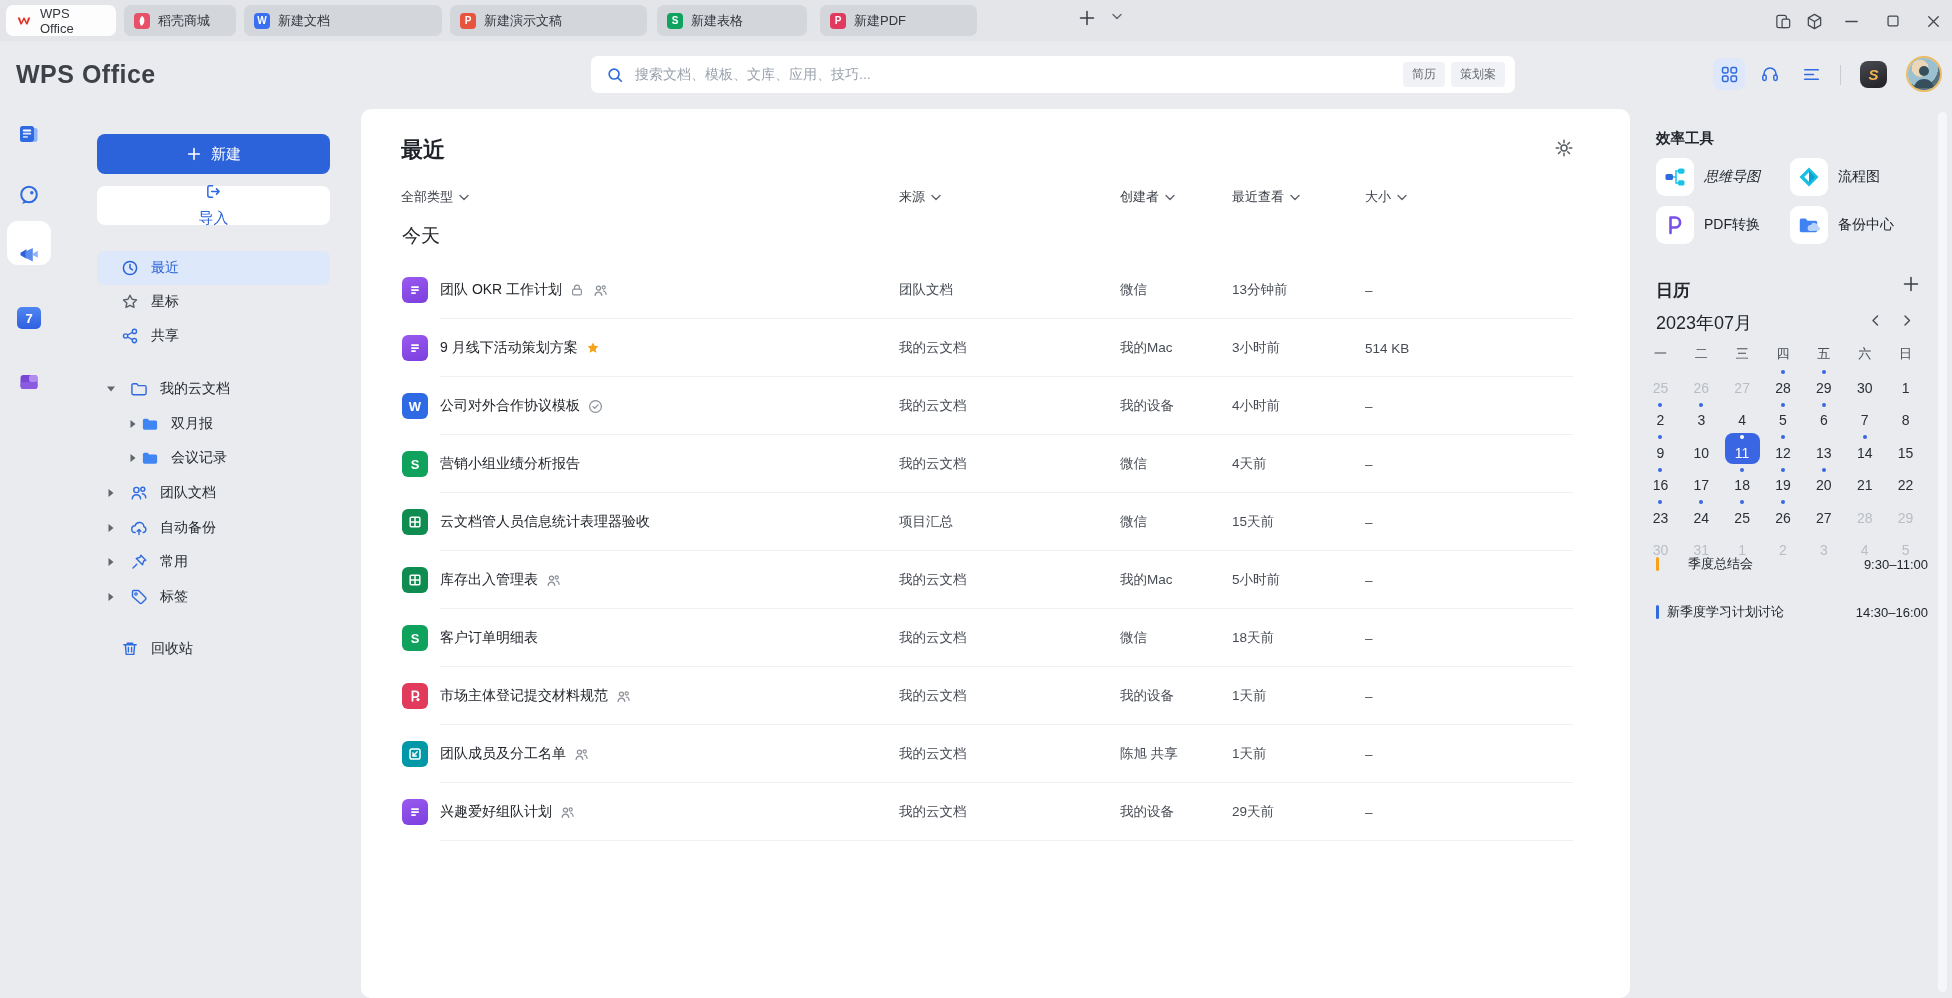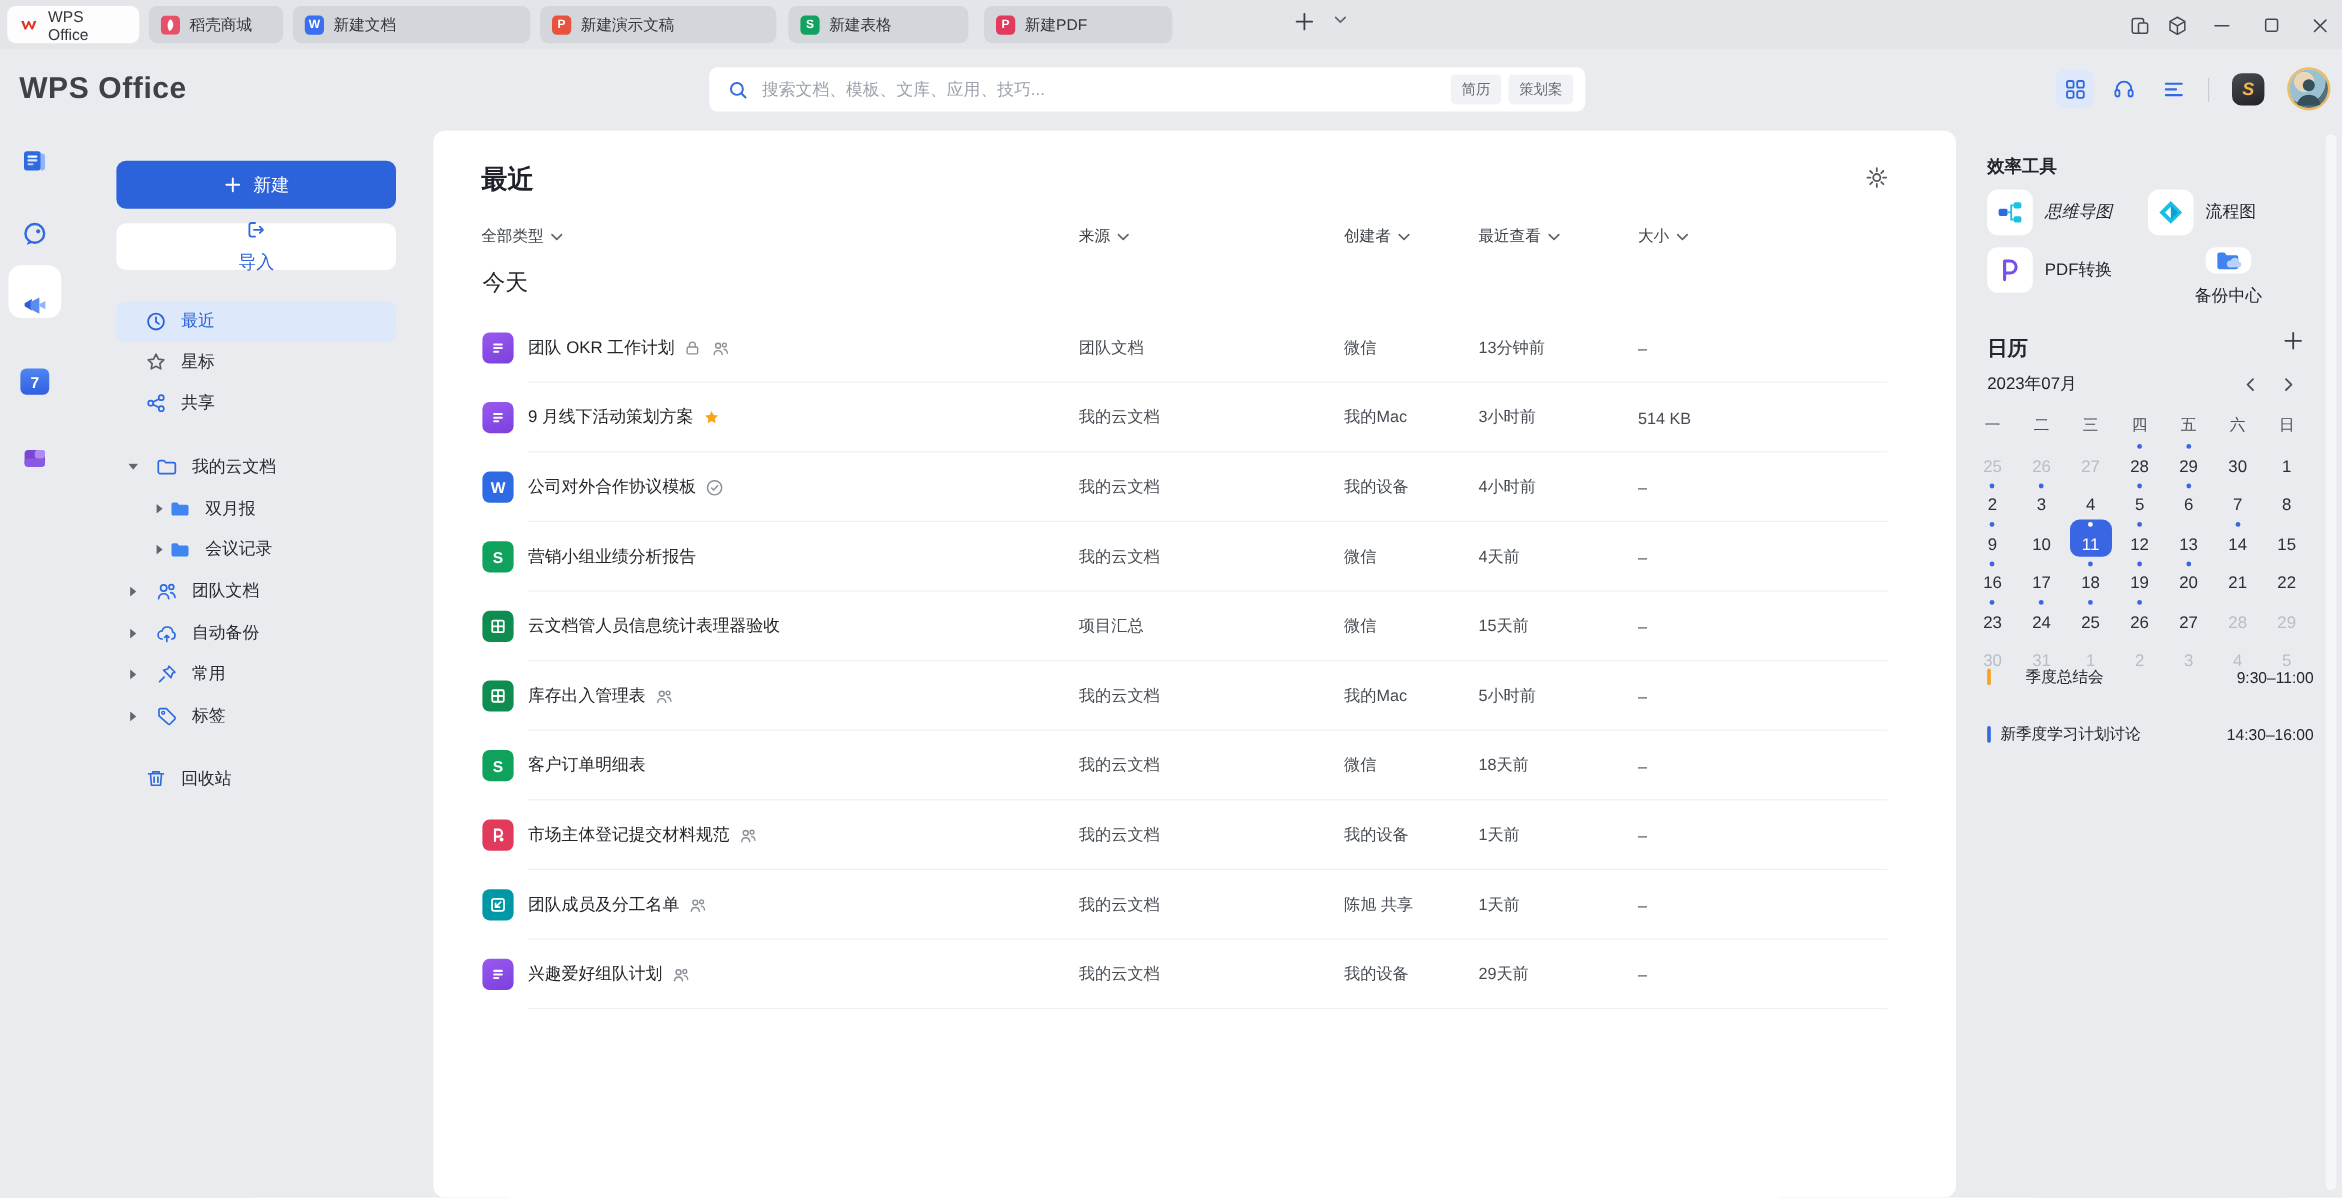--- a/index.html
+++ b/index.html
@@ -13,21 +13,21 @@
   .tab.active { background:#fdfdfe; }
   .tabicon { width:16px; height:16px; border-radius:4px; color:#fff; font-size:10px; font-weight:700; display:flex; align-items:center; justify-content:center; flex:0 0 16px; }
   .ti-writer { background:#3a6ff2; } .ti-ppt { background:#e8533e; } .ti-sheet { background:#10a35f; } .ti-pdf { background:#e13a5e; }
   .tab-add { position:absolute; left:1078px; top:9px; width:24px; height:24px; }
   .tab-caret { position:absolute; left:1112px; top:13px; width:16px; height:16px; }
   .winctl { position:absolute; top:10px; width:22px; height:22px; display:flex; align-items:center; justify-content:center; }
 
   
   .header { position:absolute; left:0; top:41px; width:1952px; height:68px; }
   .logo { position:absolute; left:16px; top:19px; font-size:25px; font-weight:700; letter-spacing:.5px; color:#3e4248; }
-  .search { position:absolute; left:591px; top:15px; width:730px; height:37px; background:#fff; border-radius:7px; display:flex; align-items:center; padding:0 10px 0 15px; }
+  .search { position:absolute; left:591px; top:15px; width:924px; height:37px; background:#fff; border-radius:7px; display:flex; align-items:center; padding:0 10px 0 15px; }
   .search .ph { margin-left:11px; font-size:14px; color:#9aa2ac; flex:1; }
   .chip { background:#f1f2f5; border-radius:4px; font-size:12px; color:#676c73; padding:4px 9px; margin-left:6px; }
   .hbtn { position:absolute; top:17px; width:32px; height:32px; border-radius:8px; display:flex; align-items:center; justify-content:center; }
   .hbtn.appsbg { background:#dfe8fb; }
   .hdivider { position:absolute; left:1840px; top:24px; width:1px; height:20px; background:#c9ccd2; }
   .sbadge { position:absolute; left:1860px; top:20px; width:27px; height:27px; border-radius:8px; background:linear-gradient(160deg,#4a4a52,#202025); color:#f2b64e; font-weight:800; font-style:italic; font-size:15px; display:flex; align-items:center; justify-content:center; }
   .avatar { position:absolute; left:1908px; top:17px; width:32px; height:32px; border-radius:50%; background:radial-gradient(circle at 38% 32%,#ecd6b8 0 28%,#9bc0cf 29% 60%,#57707e 61%); box-shadow:0 0 0 2px #edbb62; overflow:hidden; }
 
   
   .rail { position:absolute; left:0; top:109px; width:58px; height:889px; }
@@ -66,21 +66,21 @@
   .badge { width:15px; height:15px; display:inline-flex; }
 
   
   .rp { position:absolute; left:1646px; top:109px; width:300px; height:889px; }
   .rp-title { position:absolute; left:10px; top:20px; font-size:14.5px; font-weight:700; color:#22262c; }
   .tool { position:absolute; width:134px; height:38px; display:flex; align-items:center; gap:10px; }
   .tool .tile { width:38px; height:38px; background:#fff; border-radius:9px; display:flex; align-items:center; justify-content:center; }
   .tool .tlbl { font-size:14px; color:#22262c; white-space:nowrap; }
   .cal-title { position:absolute; left:10px; top:170px; font-size:17px; font-weight:700; color:#22262c; }
   .cal-add { position:absolute; left:256px; top:166px; width:22px; height:22px; }
-  .cal-month { position:absolute; left:10px; top:202px; font-size:14px; color:#22262c; }
+  .cal-month { position:absolute; left:10px; top:202px; font-size:18px; color:#22262c; }
   .cal-prev { position:absolute; left:222px; top:204px; width:16px; height:16px; }
   .cal-next { position:absolute; left:254px; top:204px; width:16px; height:16px; }
   .weekdays, .calgrid { position:absolute; left:-6px; width:286px; display:grid; grid-template-columns:repeat(7,1fr); }
   .weekdays { top:236px; }
   .wd { text-align:center; font-size:13px; color:#4a4f57; }
   .calgrid { top:258px; grid-auto-rows:32.5px; }
   .cday { position:relative; margin:1px 3px; border-radius:8px; display:flex; align-items:flex-end; justify-content:center; font-size:14px; color:#2b2f36; padding-bottom:3px; }
   .cday.muted { color:#b9bdc4; }
   .cday .dot { position:absolute; top:2px; left:50%; margin-left:-2px; width:4px; height:4px; border-radius:50%; background:#3b66e3; display:none; }
   .cday.hasdot .dot { display:block; }
@@ -690,21 +690,21 @@
         <span class="tlbl">流程图</span>
       </div>
       <div class="tool" style="left: 10px; top: 97px;">
         <div class="tile">
           <svg width="22" height="22" viewBox="0 0 22 22" fill="none" xmlns="http://www.w3.org/2000/svg">
             <path d="M6.5 19V3.5h4.6a5 5 0 0 1 0 10H6.5" stroke="#7a4fe8" stroke-width="2.6" stroke-linecap="round" stroke-linejoin="round"></path>
           </svg>
         </div>
         <span class="tlbl">PDF转换</span>
       </div>
-      <div class="tool" style="left: 144px; top: 97px; flex-direction: column;">
+      <div class="tool" style="left: 144px; top: 97px;">
         <div class="tile">
           <svg width="22" height="22" viewBox="0 0 22 22" fill="none" xmlns="http://www.w3.org/2000/svg">
             <path d="M1.8 6.2c0-.9.7-1.7 1.6-1.7h4.2l2 2.2h8c.9 0 1.6.8 1.6 1.7v8.2c0 .9-.7 1.7-1.6 1.7H3.4c-.9 0-1.6-.8-1.6-1.7z" fill="#3f82f2"></path>
             <path d="M12.5 17a3 3 0 0 1 .3-6 3.8 3.8 0 0 1 7.2 1.2 2.4 2.4 0 0 1 .4 4.6z" fill="#b9d2fb"></path>
           </svg>
         </div>
         <span class="tlbl">备份中心</span>
       </div>
     </div>
   <div class="cal-title">日历</div>

